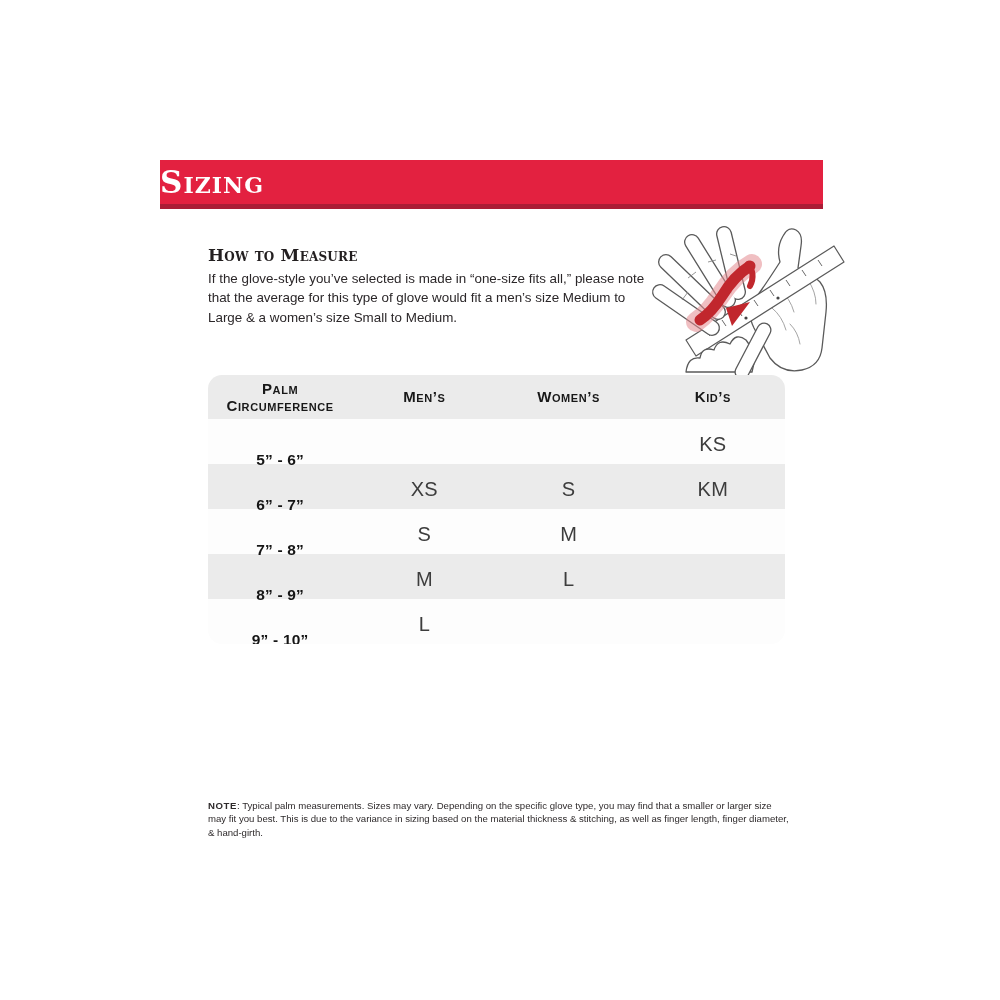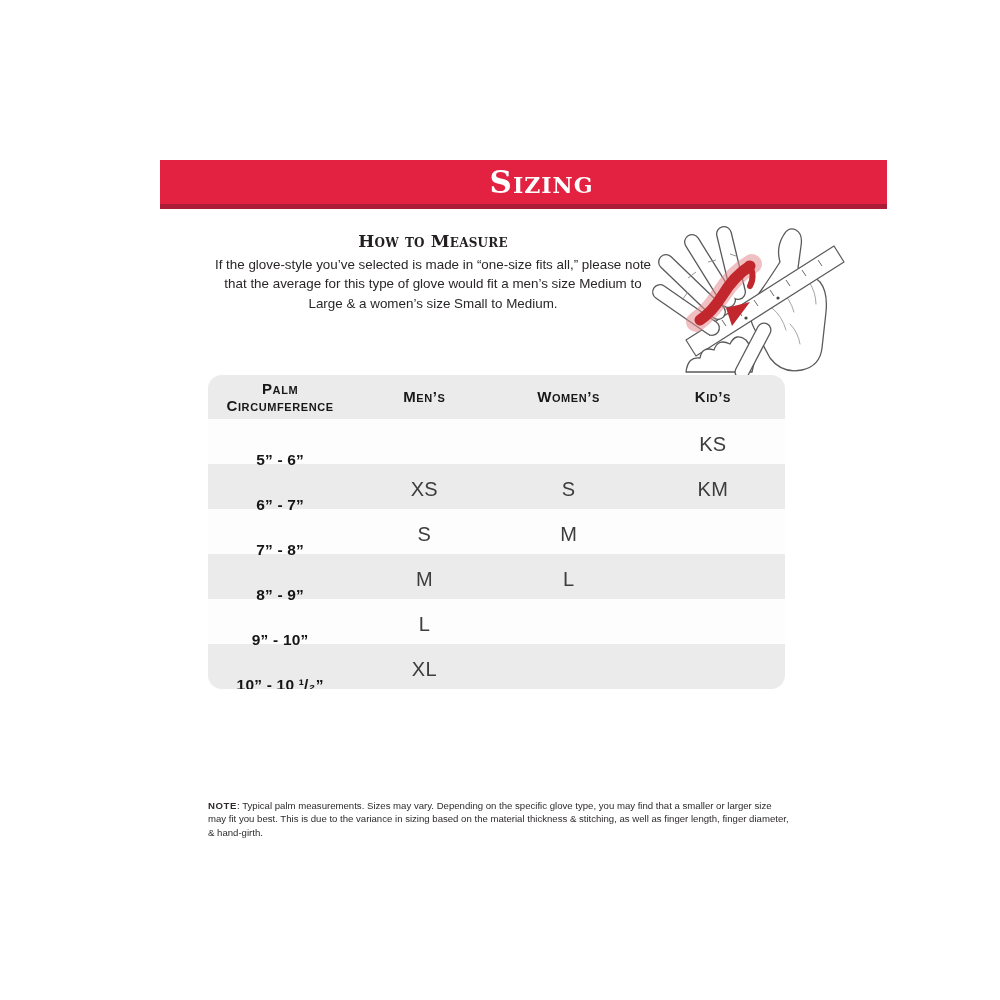--- a/index.html
+++ b/index.html
@@ -1,31 +1,31 @@
 <!DOCTYPE html>
 <html><head>
 <meta charset="utf-8">
 <style>
   * { margin:0; padding:0; box-sizing:border-box; }
   html,body { width:1000px; height:1000px; background:#ffffff; }
   body { position:relative; font-family:"Liberation Sans", sans-serif; color:#2b2729; }
 
   
   .banner {
-    position:absolute; left:160px; top:160px; width:727px; height:49px;
+    position:absolute; left:160px; top:160px; width:663px; height:49px;
     background:#e32140; border-bottom:5px solid #ab1d36;
-    display:flex; align-items:center; justify-content:center;padding-left:36px;
+    display:flex; align-items:center; 
   }
   .banner-title {
     font-family:"DejaVu Serif", serif; font-variant:small-caps;
     font-weight:bold; font-size:31px; color:#ffffff; letter-spacing:1px;
   }
 
   
-  .intro { position:absolute; left:208px; top:231px; width:450px;text-align:center; }
+  .intro { position:absolute; left:208px; top:245px; width:450px; }
   .intro-heading {
     font-family:"DejaVu Serif", serif; font-variant:small-caps;
     font-weight:bold; font-size:17px; color:#231f20; margin-bottom:4px;
     letter-spacing:0.2px;
   }
   .intro p { font-size:13.4px; line-height:1.45; color:#2b2729; margin-bottom:16px; }
 
   
   .illustration { position:absolute; left:630px; top:220px; width:222px; height:156px; }
 
@@ -164,24 +164,18 @@
       <div class="td">M</div>
       <div class="td">L</div>
       <div class="td"></div>
     </div>
     <div class="tr">
       <div class="td palm">9” - 10”</div>
       <div class="td">L</div>
       <div class="td"></div>
       <div class="td"></div>
     </div>
-    <div class="tr">
-      <div class="td palm">10” - 10 ¹/₂”</div>
-      <div class="td">XL</div>
-      <div class="td"></div>
-      <div class="td"></div>
-    </div>
   </div>
 </div>
 
 <div class="note">
   <b>NOTE</b><span>: Typical palm measurements. Sizes may vary. Depending on the specific glove type, you may find that a smaller or larger size may fit you best. This is due to the variance in sizing based on the material thickness &amp; stitching, as well as finger length, finger diameter, &amp; hand-girth.</span>
 </div>
 
 </body></html>

